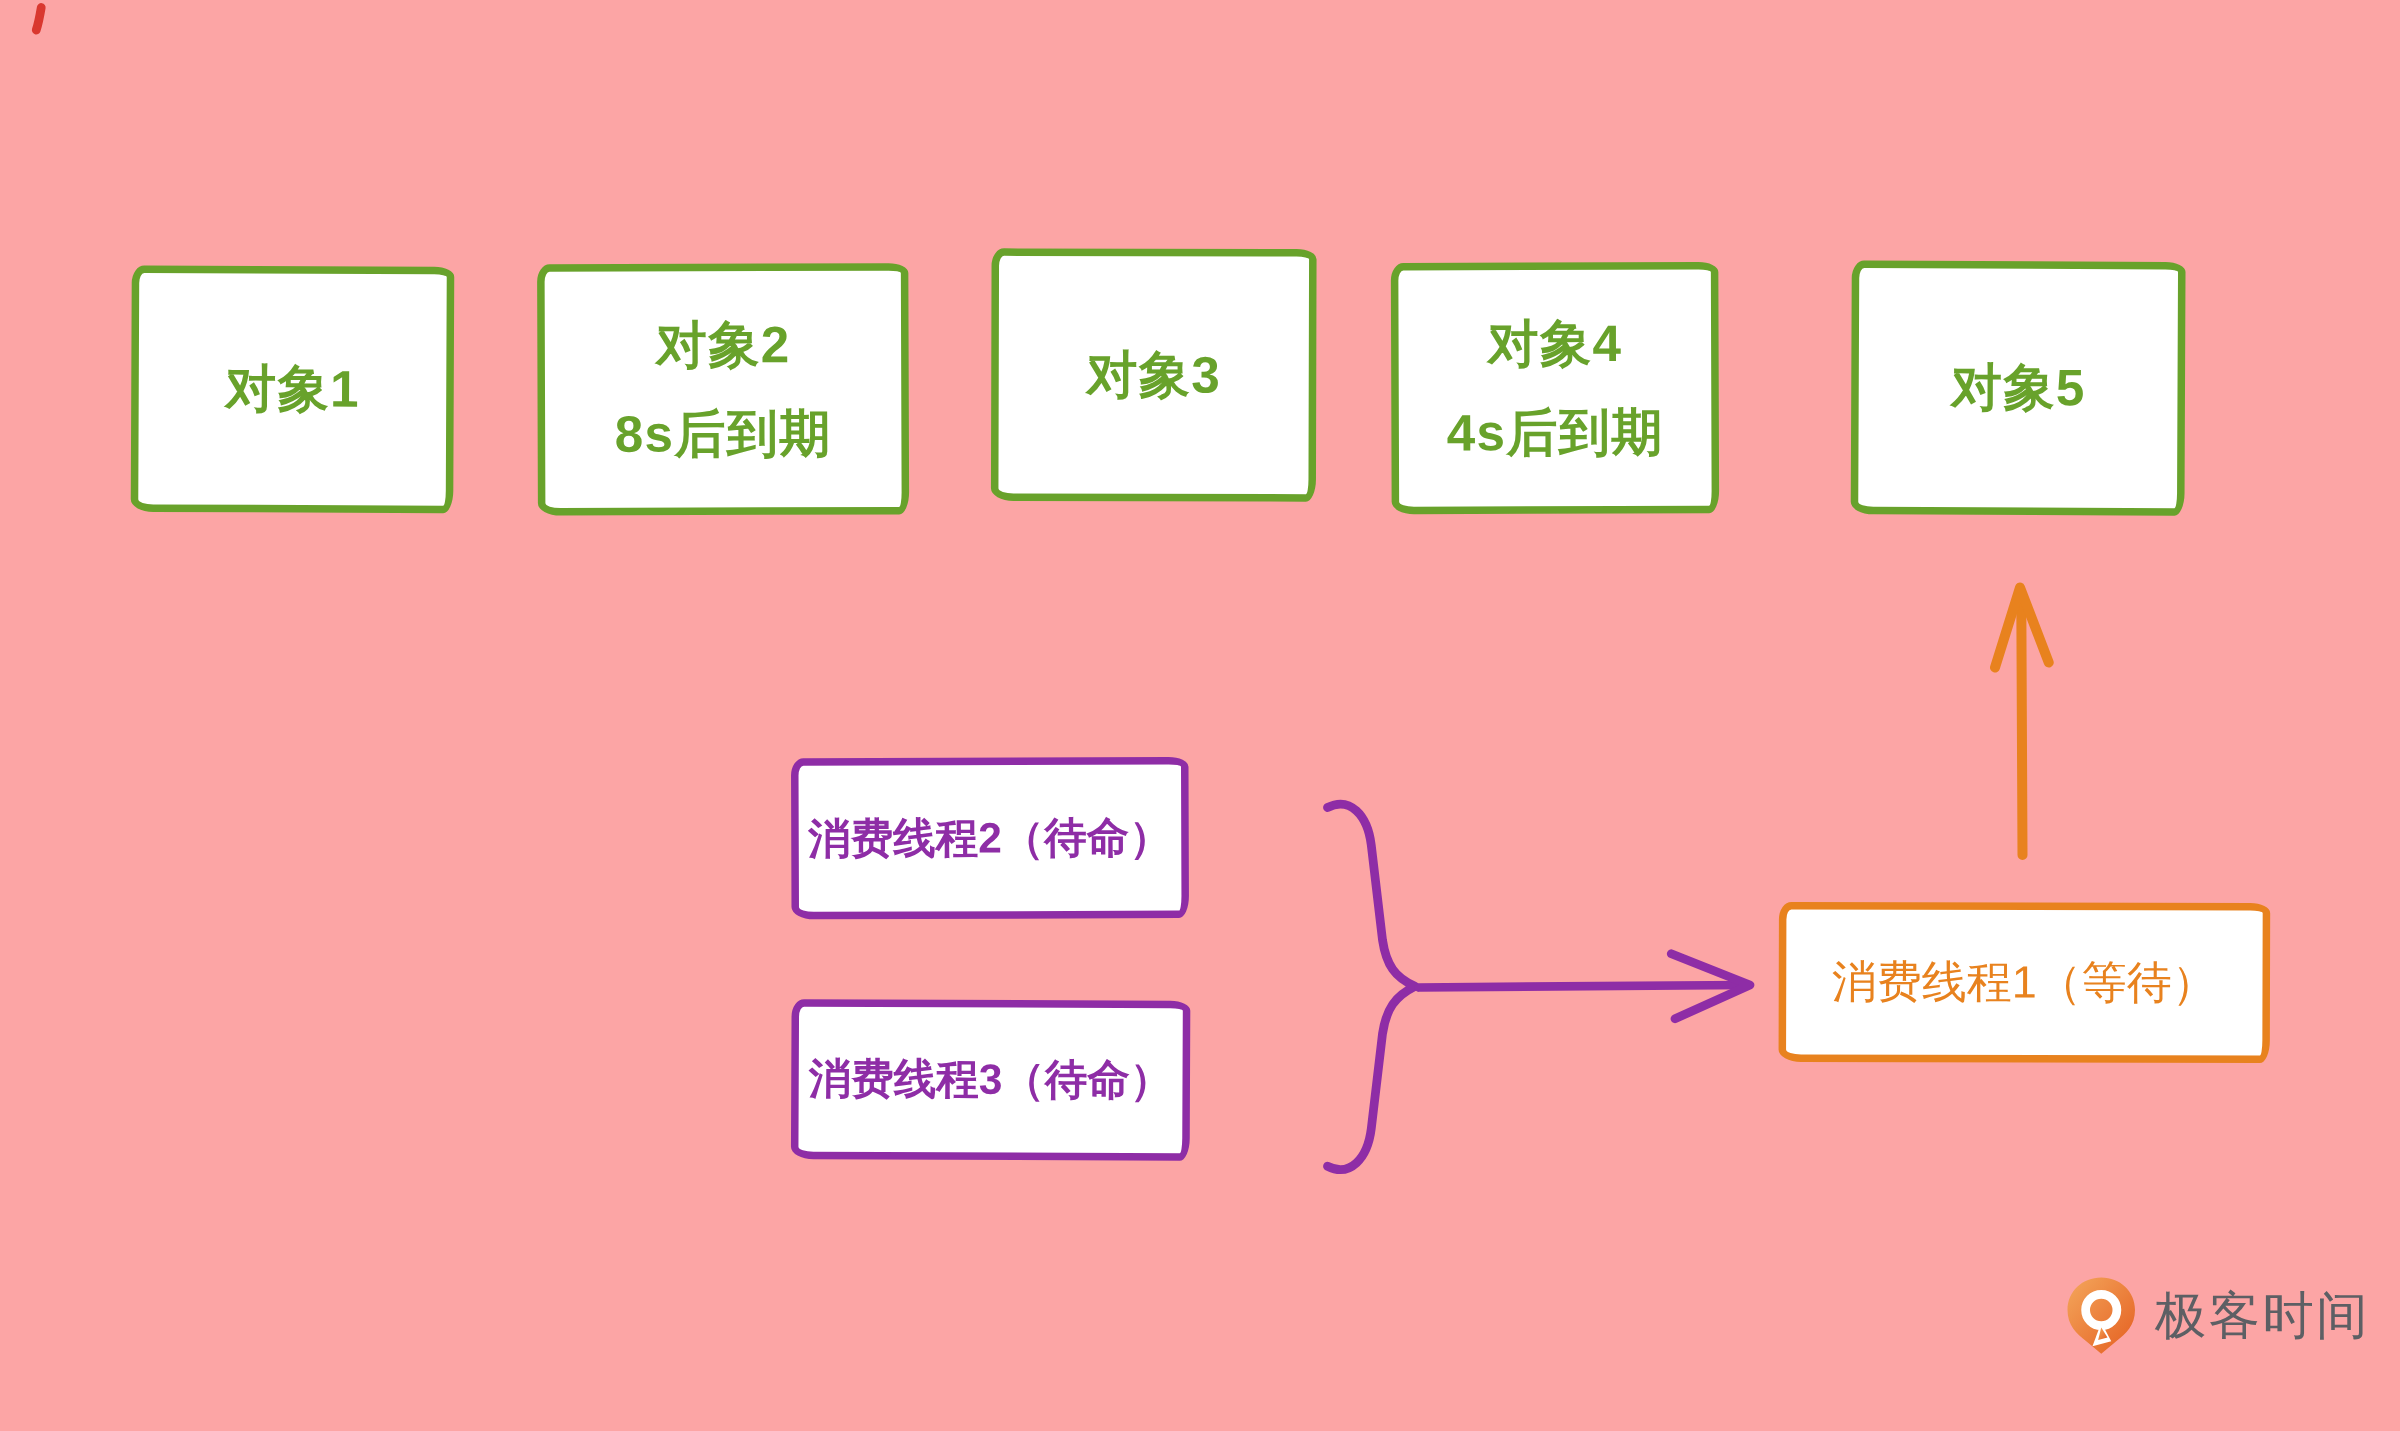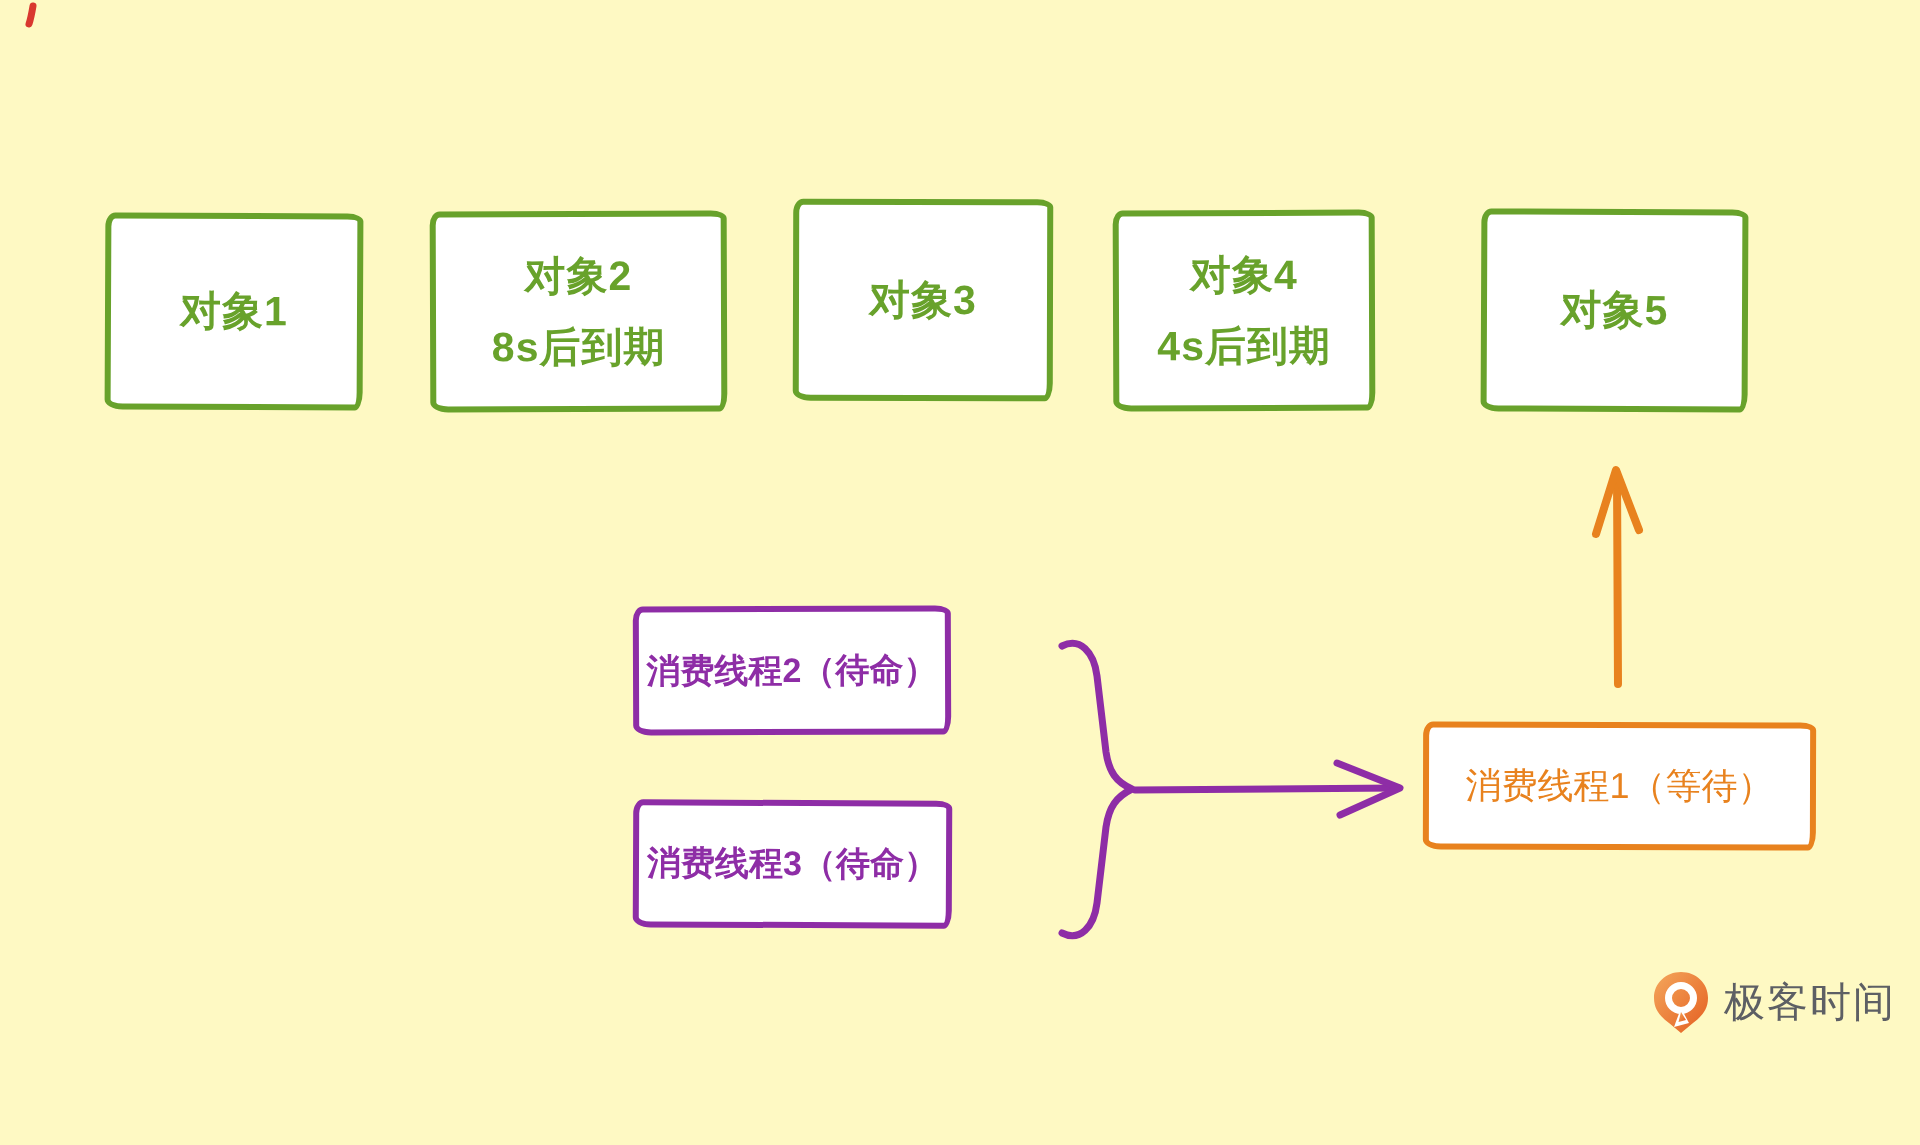--- a/index.html
+++ b/index.html
@@ -1,17 +1,17 @@
 <!DOCTYPE html>
 <html style="--green: #68a22b; --purple: #8e2da6; --orange: #e8821e; --logo_text: #5d5f64; --logo_mark_light: #f4a75c; --logo_mark_dark: #e45e20; --accent_red: #d9382f; --background: #ffffff;"><head>
 <meta charset="utf-8">
 <style>
   html,body{margin:0;padding:0;background:#ffffff;}
   .canvas{
-    position:relative;width:1920px;height:1145px;background:#fef9c3;overflow:hidden;
+    position:relative;width:1920px;height:1145px;background:#fca5a5;overflow:hidden;
     font-family:"Liberation Sans","DejaVu Sans",sans-serif;
   }
   .box{
     position:absolute;box-sizing:border-box;display:flex;flex-direction:column;
     align-items:center;justify-content:center;text-align:center;background:#fff;
   }
   .sketch{
     border-style:solid;border-width:6px;
     border-radius:10px 16px 8px 18px / 14px 8px 18px 10px;
   }
@@ -23,21 +23,21 @@
   .orange-box{border-color:var(--orange);color:var(--orange);}
   .orange-box .thread-label{font-size:36px;font-weight:400;}
   .r1{transform:rotate(0.25deg);}
   .r2{transform:rotate(-0.2deg);}
   .r3{transform:rotate(0.15deg);}
   svg.overlay{position:absolute;left:0;top:0;pointer-events:none;}
   .stroke-purple{stroke:var(--purple);fill:none;stroke-linecap:round;stroke-linejoin:round;}
   .stroke-orange{stroke:var(--orange);fill:none;stroke-linecap:round;stroke-linejoin:round;}
   .stroke-red{stroke:var(--accent_red);fill:none;stroke-linecap:round;}
   .logo{
-    position:absolute;left:1652px;top:970px;display:flex;align-items:center;gap:14px;justify-content:flex-end;
+    position:absolute;left:1652px;top:1020px;display:flex;align-items:center;gap:14px;justify-content:flex-end;
   }
   .logo-text{font-size:41px;color:var(--logo_text);letter-spacing:2px;font-weight:400;}
 </style>
 </head>
 <body>
 
 <div class="canvas">
 
   <div class="box sketch green-box r1" style="left:105px;top:213px;width:258px;height:197px;">
     <span class="obj-title">对象1</span>

